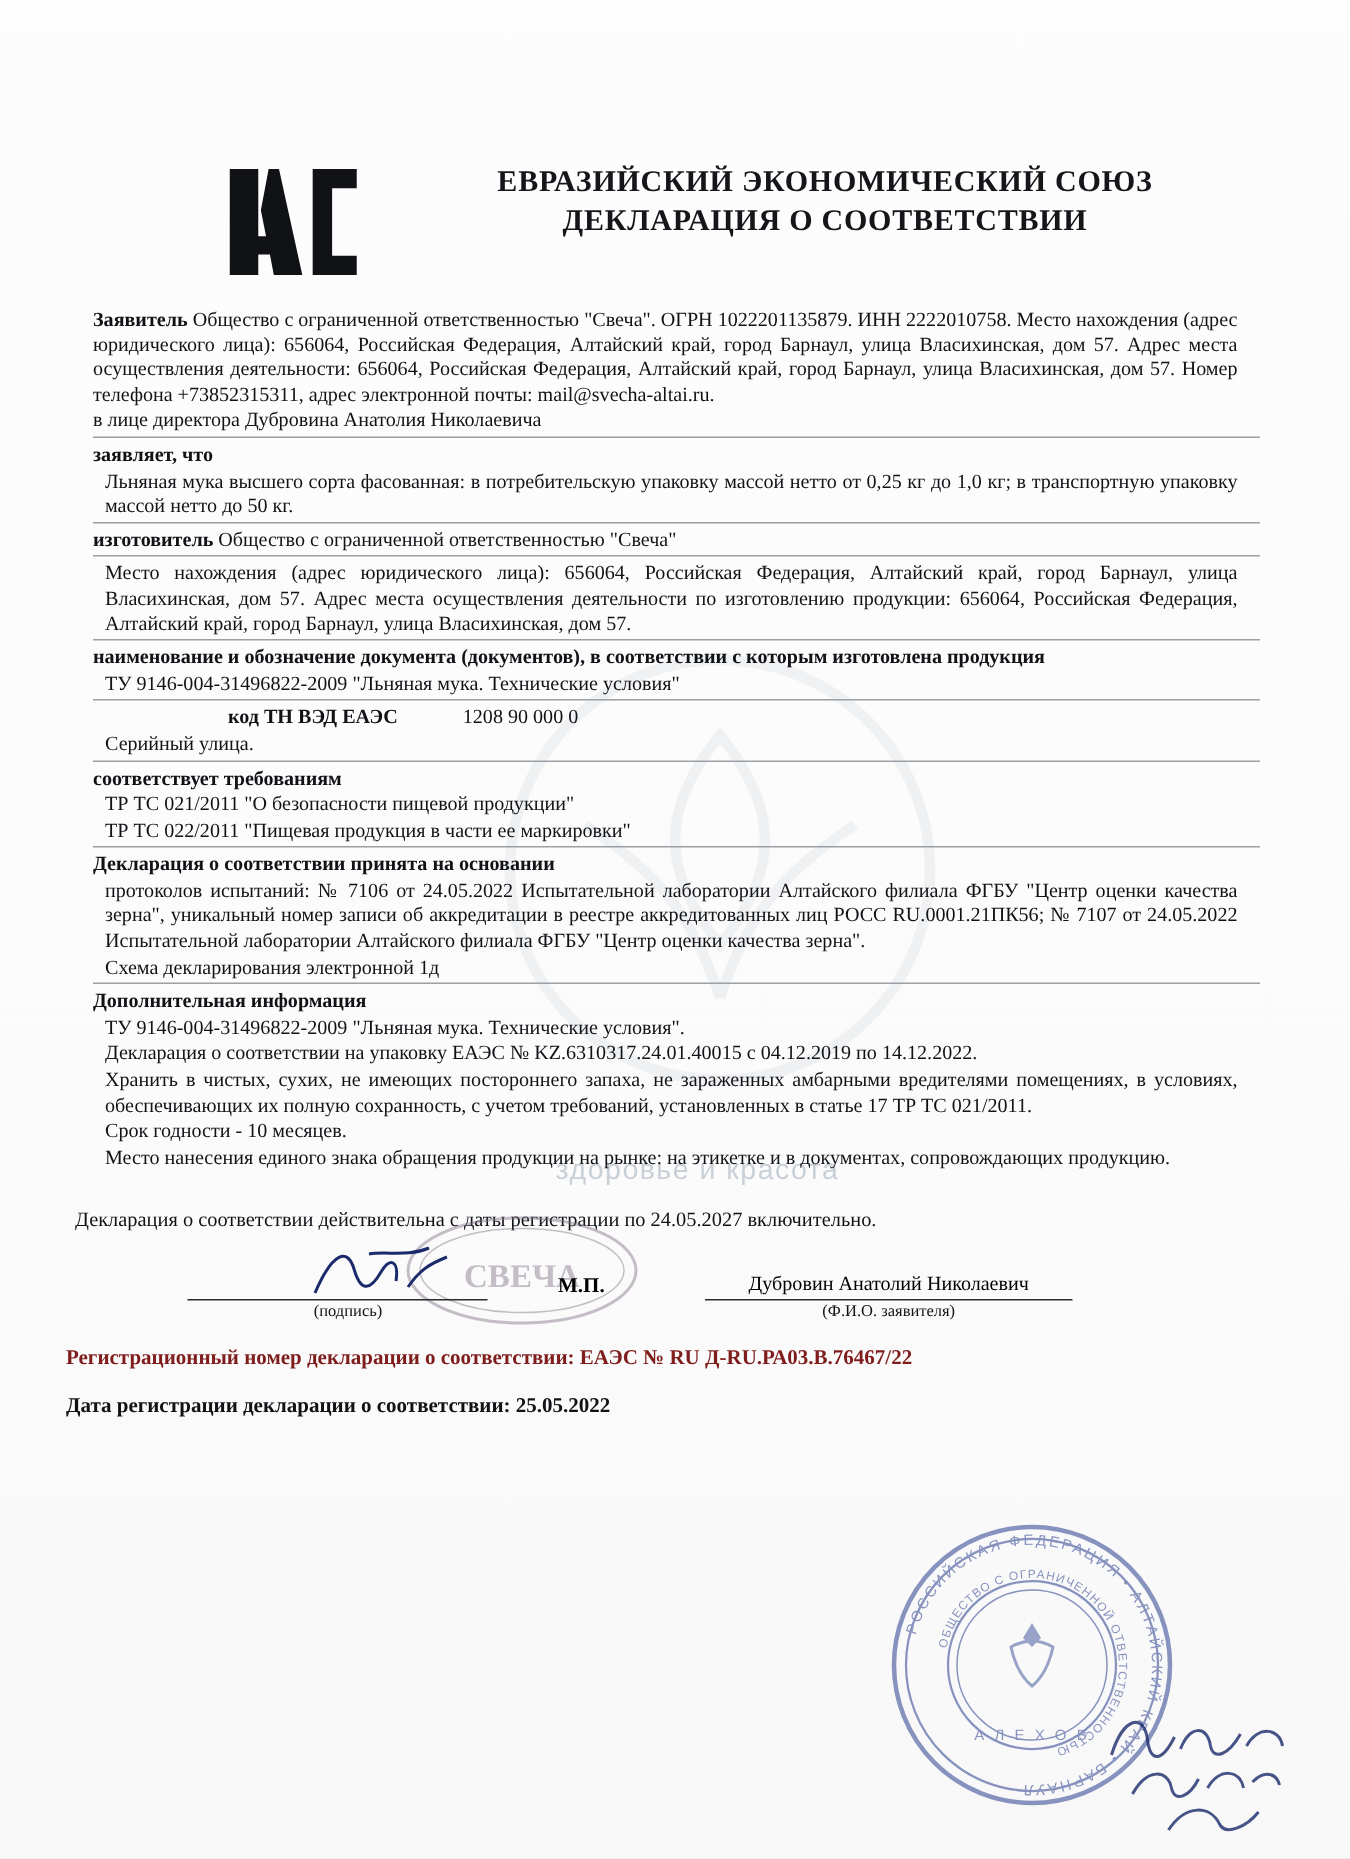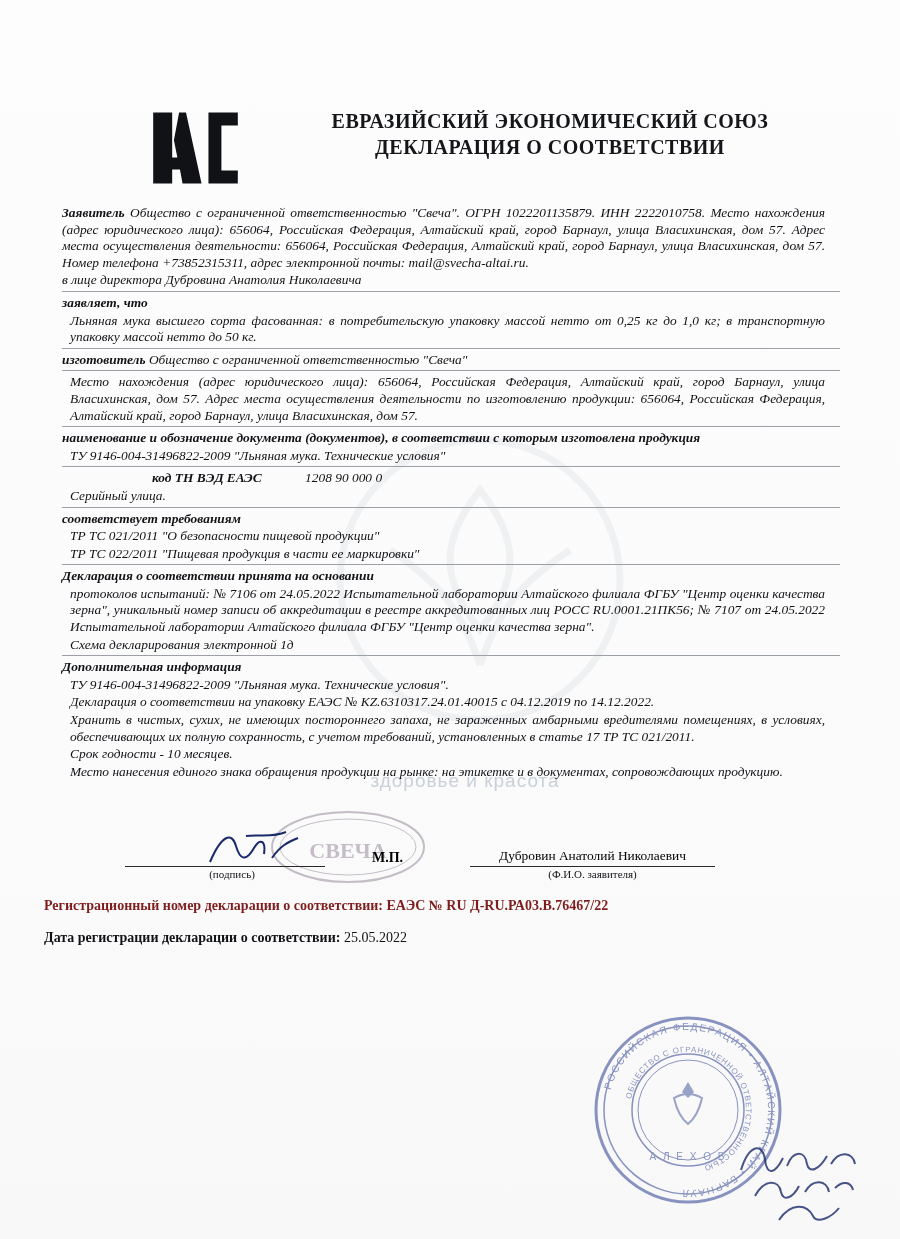--- a/index.html
+++ b/index.html
@@ -75,21 +75,20 @@
     left: 62px;
     top: 205px;
     width: 778px;
     font-size: 13.4px;
     line-height: 16.6px;
     color: #111216;
     text-align: justify;
   }
   .p {
     margin: 0 15px 1px 0;
-    font-style: italic;
   }
   .lbl {
     font-weight: bold;
   }
   .rule {
     border-bottom: 1px solid #9aa0a6;
     height: 0;
     margin: 2px 0 3px 0;
   }
   .indent {
@@ -174,21 +173,21 @@
   }
   .regnum .b { font-weight: bold; }
   .regdate {
     position: absolute;
     left: 44px;
     top: 930px;
     font-size: 14px;
     color: #111216;
     font-weight: bold;
   }
-  .regdate .n { font-weight: normal; }
+  .regdate .n { font-weight: bold; }
 
   
   .stamp-oval {
     position: absolute;
     left: 268px;
     top: 808px;
     width: 160px;
     height: 78px;
     opacity: 0.42;
     pointer-events: none;
@@ -281,20 +280,21 @@
     <div class="rule"></div>
 
     <p class="p lbl">Дополнительная информация</p>
     <p class="p indent">ТУ 9146-004-31496822-2009 "Льняная мука. Технические условия".</p>
     <p class="p indent">Декларация о соответствии на упаковку ЕАЭС № KZ.6310317.24.01.40015 с 04.12.2019 по 14.12.2022.</p>
     <p class="p indent">Хранить в чистых, сухих, не имеющих постороннего запаха, не зараженных амбарными вредителями помещениях, в условиях, обеспечивающих их полную сохранность, с учетом требований, установленных в статье 17 ТР ТС 021/2011.</p>
     <p class="p indent">Срок годности - 10 месяцев.</p>
     <p class="p indent">Место нанесения единого знака обращения продукции на рынке: на этикетке и в документах, сопровождающих продукцию.</p>
   </div>
 
+  <div class="validity">Декларация о соответствии действительна с даты регистрации по 24.05.2027 включительно.</div>
 
   <svg class="stamp-oval" viewBox="0 0 160 78">
     <ellipse cx="80" cy="39" rx="76" ry="35" fill="none" stroke="#7a6a80" stroke-width="2"></ellipse>
     <ellipse cx="80" cy="39" rx="68" ry="28" fill="none" stroke="#7a6a80" stroke-width="1"></ellipse>
     <text x="80" y="50" text-anchor="middle" font-family="Liberation Serif, serif" font-size="22" fill="#7a6a80" font-weight="bold">СВЕЧА</text>
   </svg>
 
   <div class="sig-block">
     <svg class="handsig" viewBox="0 0 110 42">
       <path d="M8 34 C20 6, 30 4, 34 18 C38 32, 44 34, 52 20 C58 10, 64 12, 62 26 M44 8 C56 6, 70 10, 84 4 M70 30 C78 18, 86 14, 96 10" fill="none" stroke="#1a2a6b" stroke-width="2"></path>

